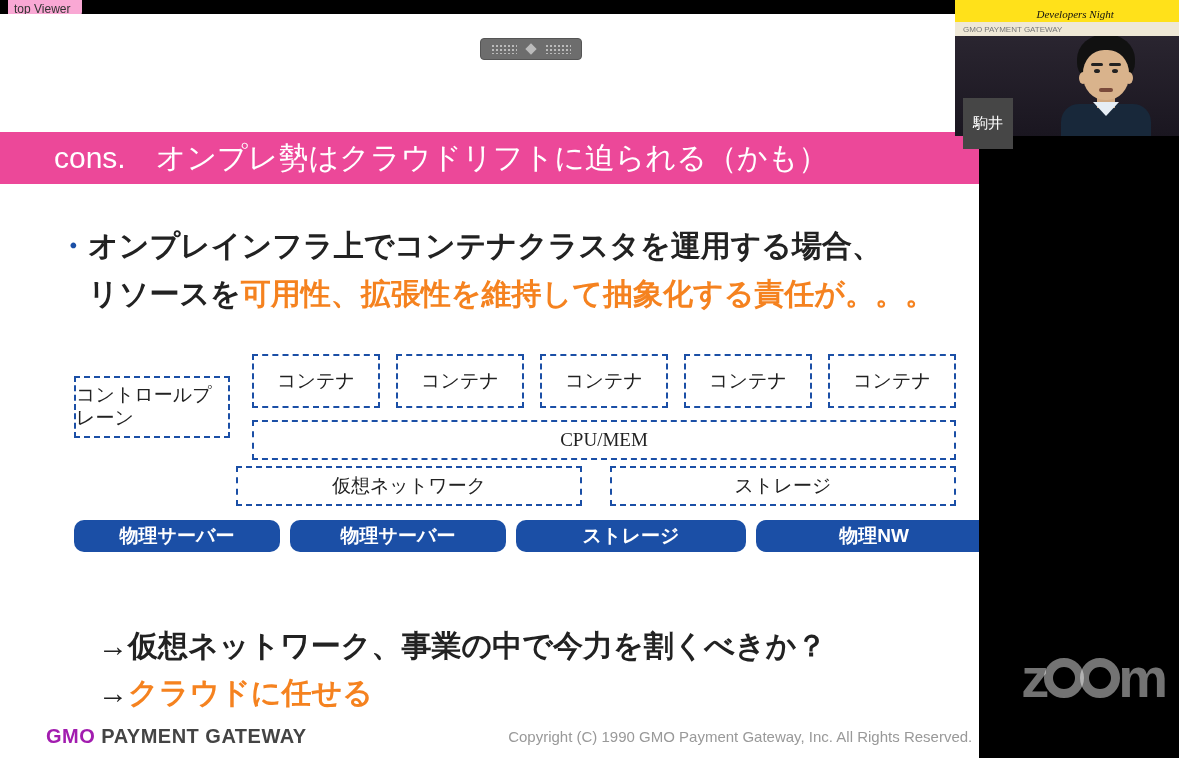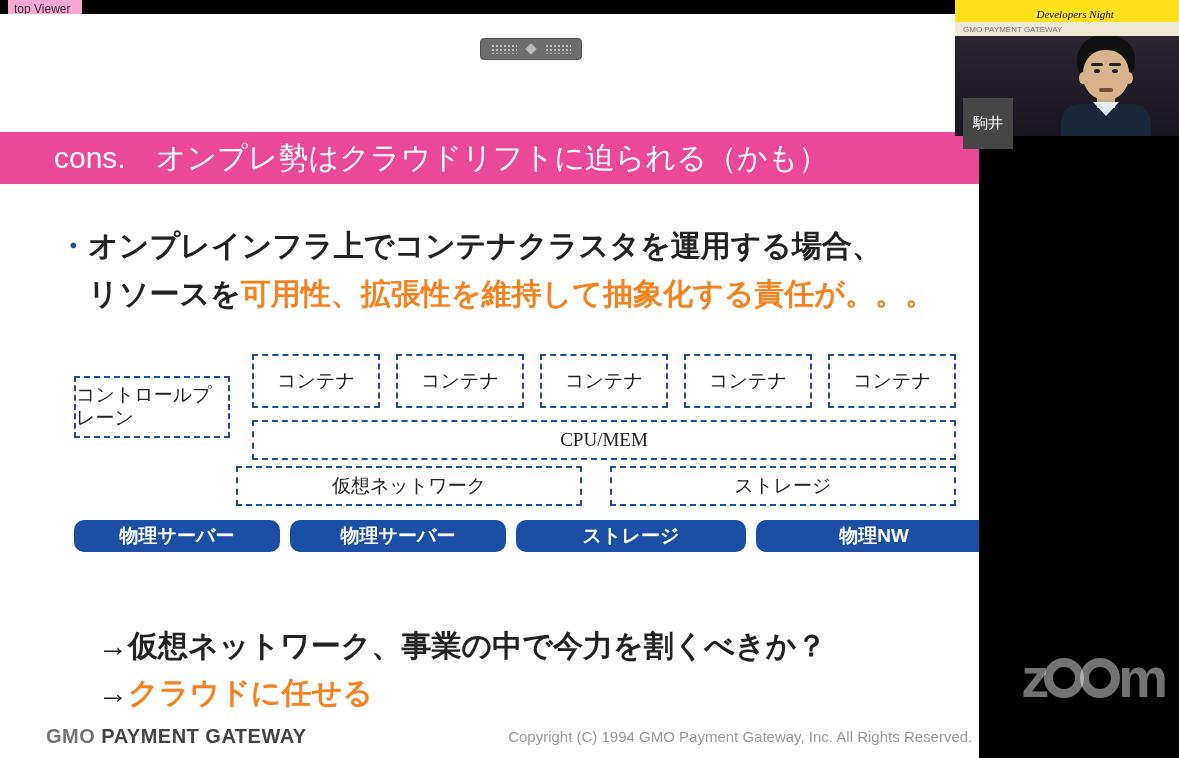--- a/index.html
+++ b/index.html
@@ -98,21 +98,21 @@
     font-size:30px; font-weight:700; line-height:1.58;
   }
   .concl .orange { color:#f5821f; }
   
   .footer {
     position:absolute; left:46px; bottom:10px; right:30px;
     display:flex; align-items:center; justify-content:space-between;
     font-size:15px; color:#999;
   }
   .logo { font-size:20px; font-weight:700; letter-spacing:0.5px; color:#444; }
-  .logo .g { color:#737373;margin-top:36px; }
+  .logo .g { color:#a21caf;margin-top:36px; }
   .page-pill {
     display:inline-block; background:#555; color:#fff;
     border-radius:10px; padding:1px 14px; font-size:14px; margin-left:10px;
   }
   
   .right-col {
     position:absolute; right:0; top:0;
     width:200px; height:758px; background:#000;
   }
   .webcam-banner {
@@ -234,21 +234,21 @@
       <div>
         <span>→</span><span class="orange">クラウドに任せる</span>
       </div>
     </div>
 
     <div class="footer">
       <div class="logo">
         <span class="g">GMO</span><span> PAYMENT GATEWAY</span>
       </div>
       <div>
-        <span>Copyright (C) 1994 GMO Payment Gateway, Inc. All Rights Reserved.</span>
+        <span>Copyright (C) 1990 GMO Payment Gateway, Inc. All Rights Reserved.</span>
         <span class="page-pill">13</span>
       </div>
     </div>
 
   </div>
 </div>
 
 <div class="right-col">
   <div class="webcam-banner">
     <span style="color:#111;">Developers Night</span>

